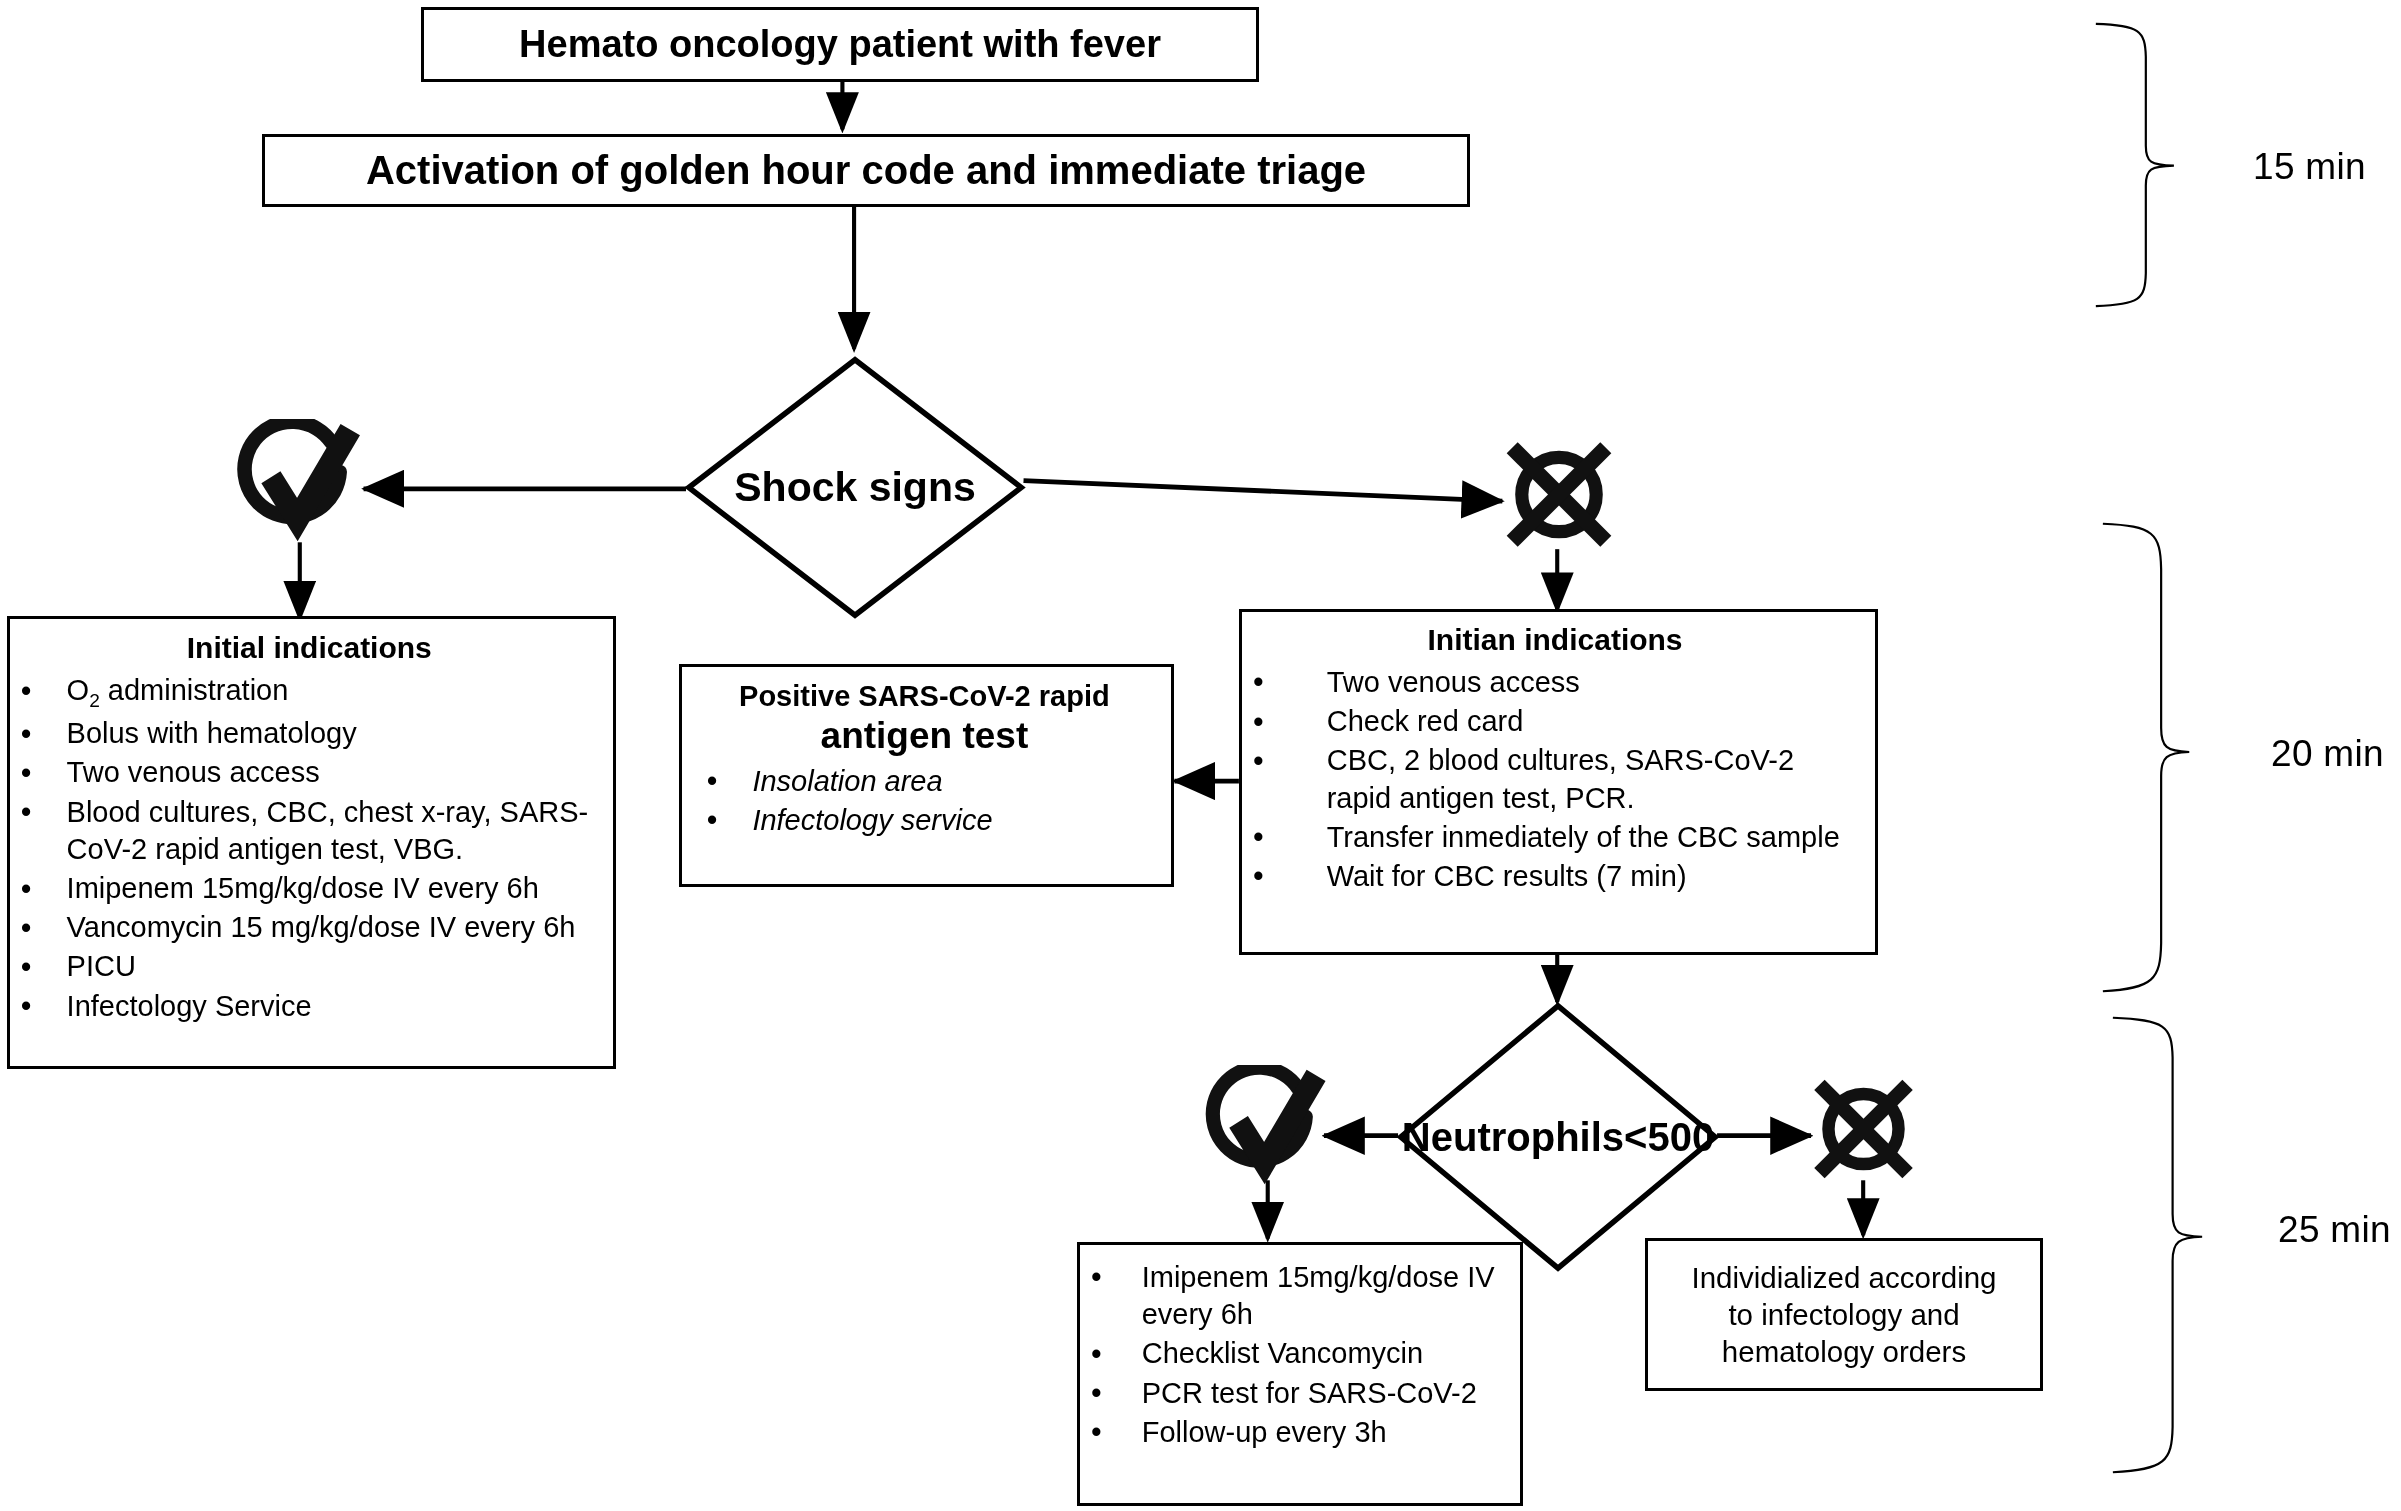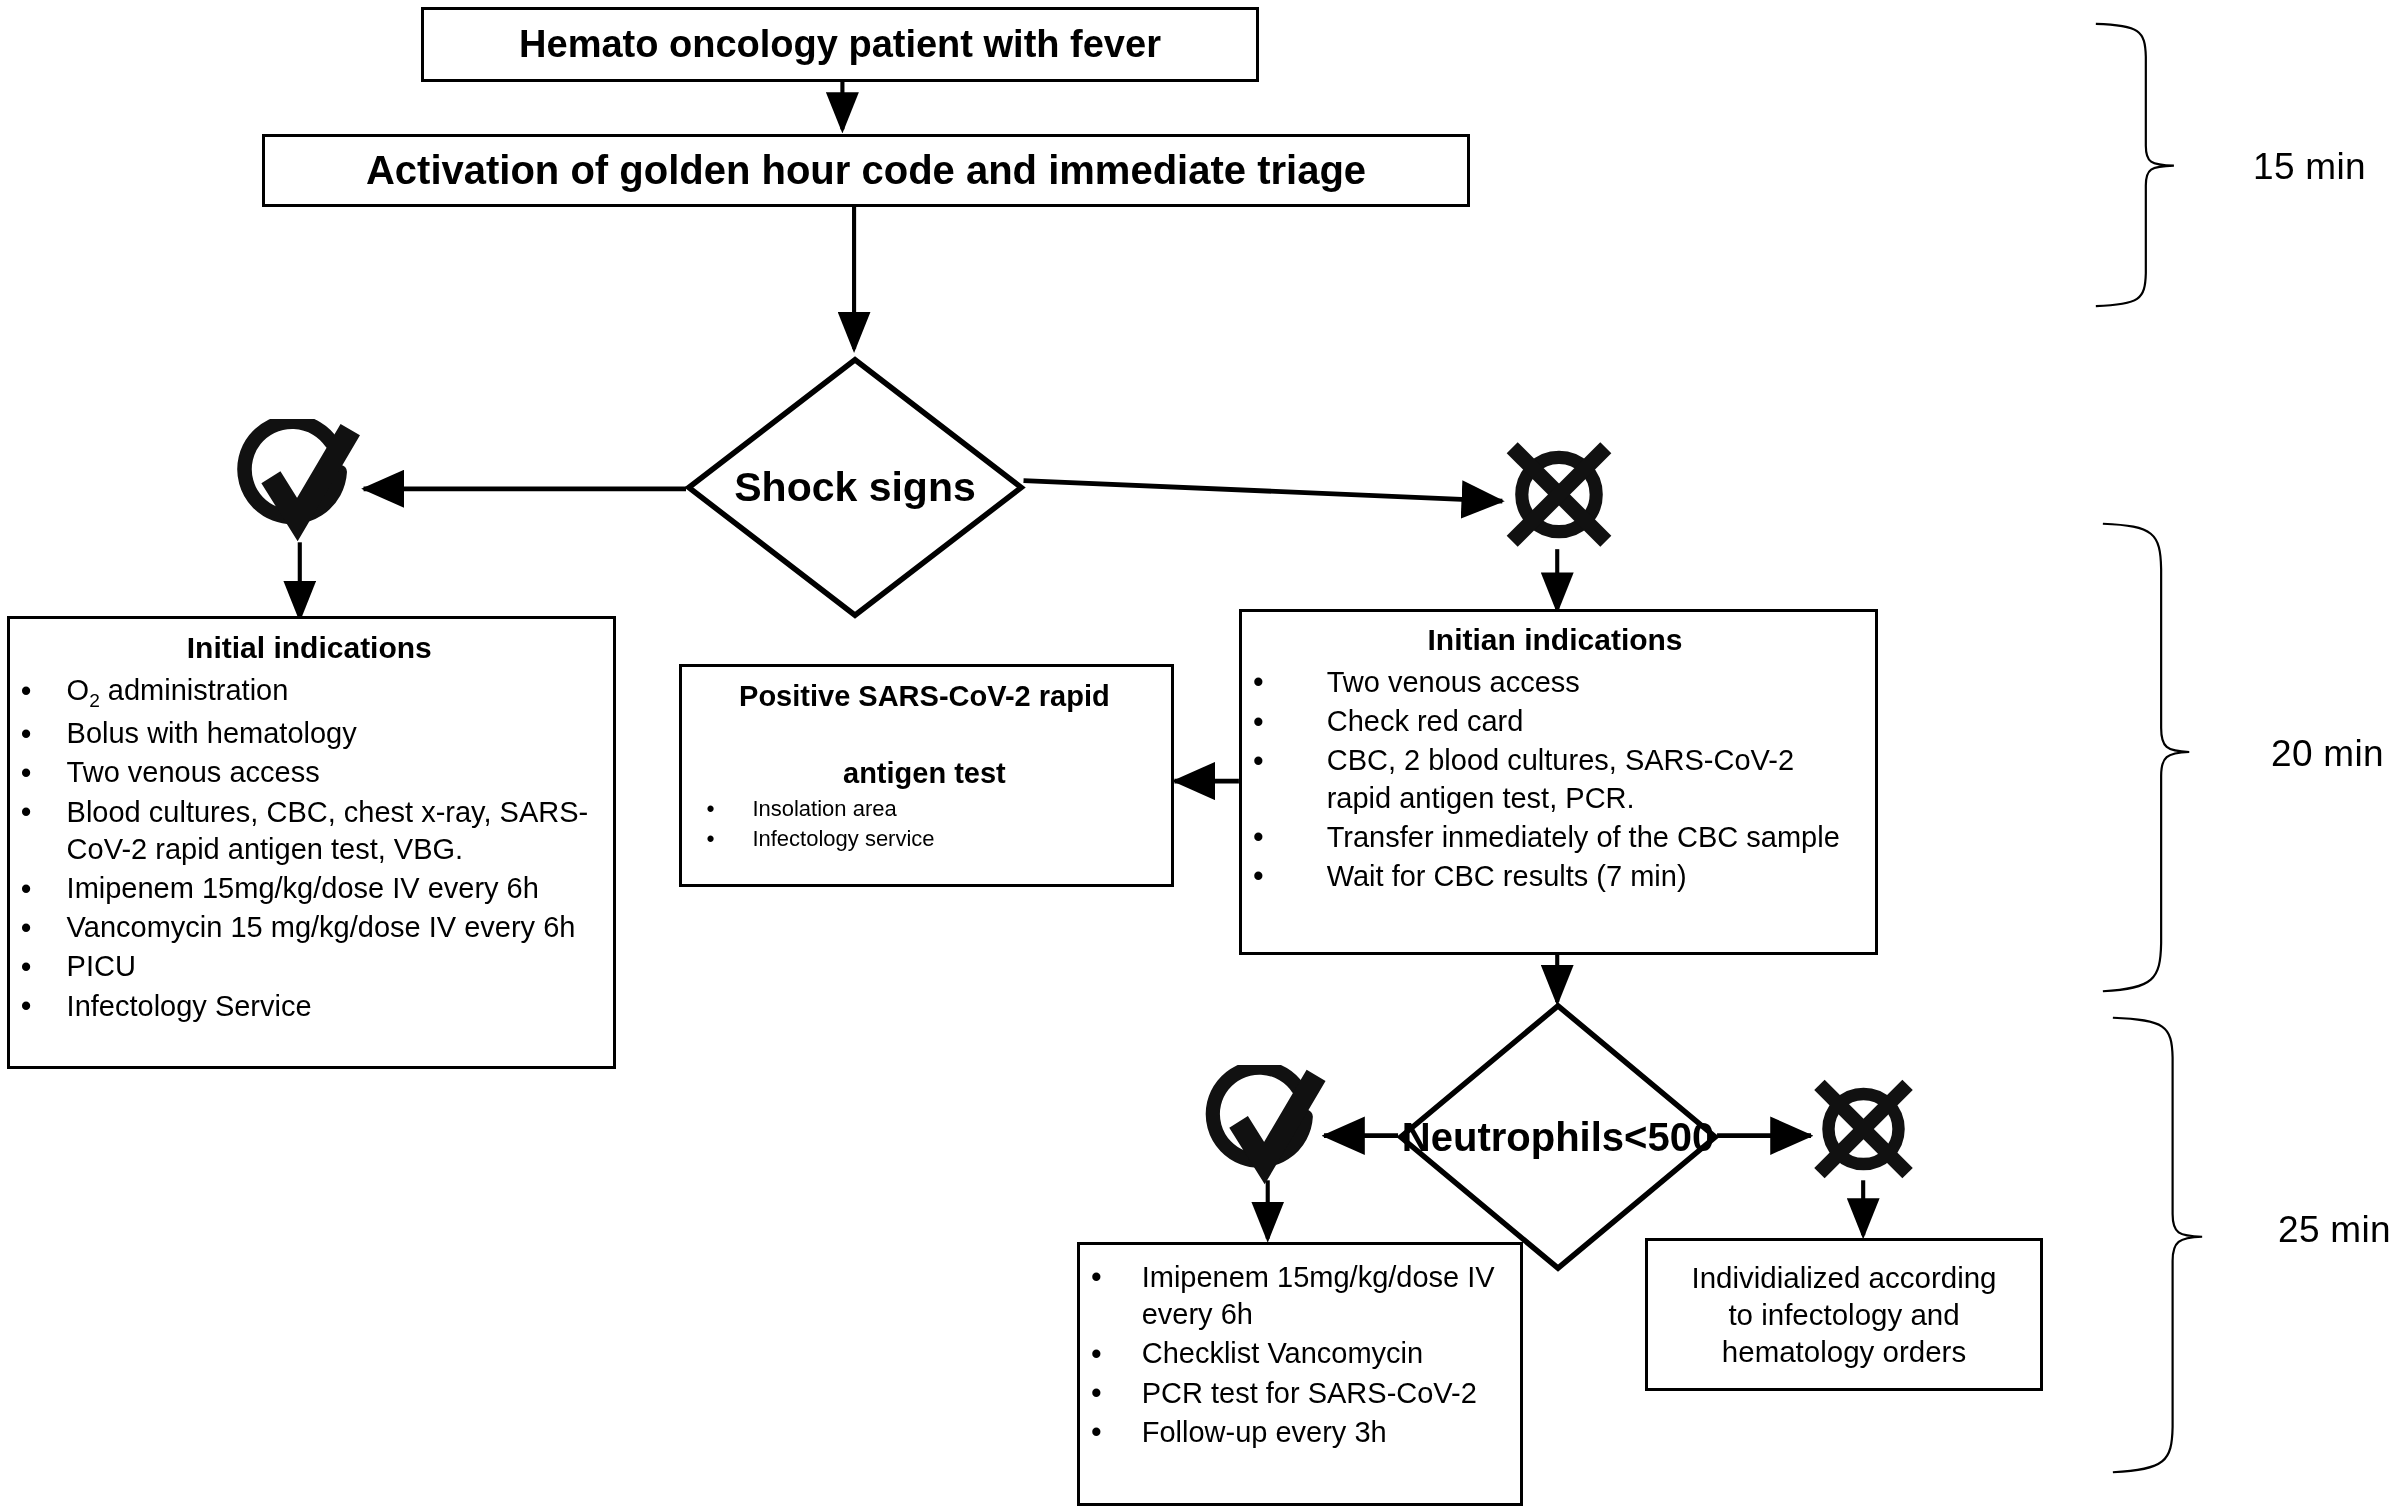--- a/index.html
+++ b/index.html
@@ -153,22 +153,22 @@
       <li>Blood cultures, CBC, chest x-ray, SARS-CoV-2 rapid antigen test, VBG.</li>
       <li>Imipenem 15mg/kg/dose IV every 6h</li>
       <li>Vancomycin 15 mg/kg/dose IV every 6h</li>
       <li>PICU</li>
       <li>Infectology Service</li>
     </ul>
   </div>
 
   <div class="box" style="left:679px; top:664px; width:495px; height:223px; padding:12.4px 6.9px 6.9px 2.7px;">
     <div class="box-title" style="font-size:29px;">Positive SARS-CoV-2 rapid</div>
-    <div class="box-title" style="font-size:29px; margin-bottom:5.5px;margin-top:42px;">antigen test</div>
-    <ul class="blist" style="font-size:22px; padding-left:13.7px;">
+    <div class="box-title" style="font-size:37px; margin-bottom:5.5px;">antigen test</div>
+    <ul class="blist" style="font-size:29px; padding-left:13.7px;font-style:italic;">
       <li>Insolation area</li>
       <li>Infectology service</li>
     </ul>
   </div>
 
   <div class="box" style="left:1239px; top:609px; width:639px; height:346px; padding:9.6px 9.6px 6.9px 2.7px;">
     <div class="box-title" style="font-size:30px; margin-bottom:6.9px;">Initian indications</div>
     <ul class="blist" style="font-size:29px; padding-left:0;">
       <li style="padding-left:82px;">Two venous access</li>
       <li style="padding-left:82px;">Check red card</li>

